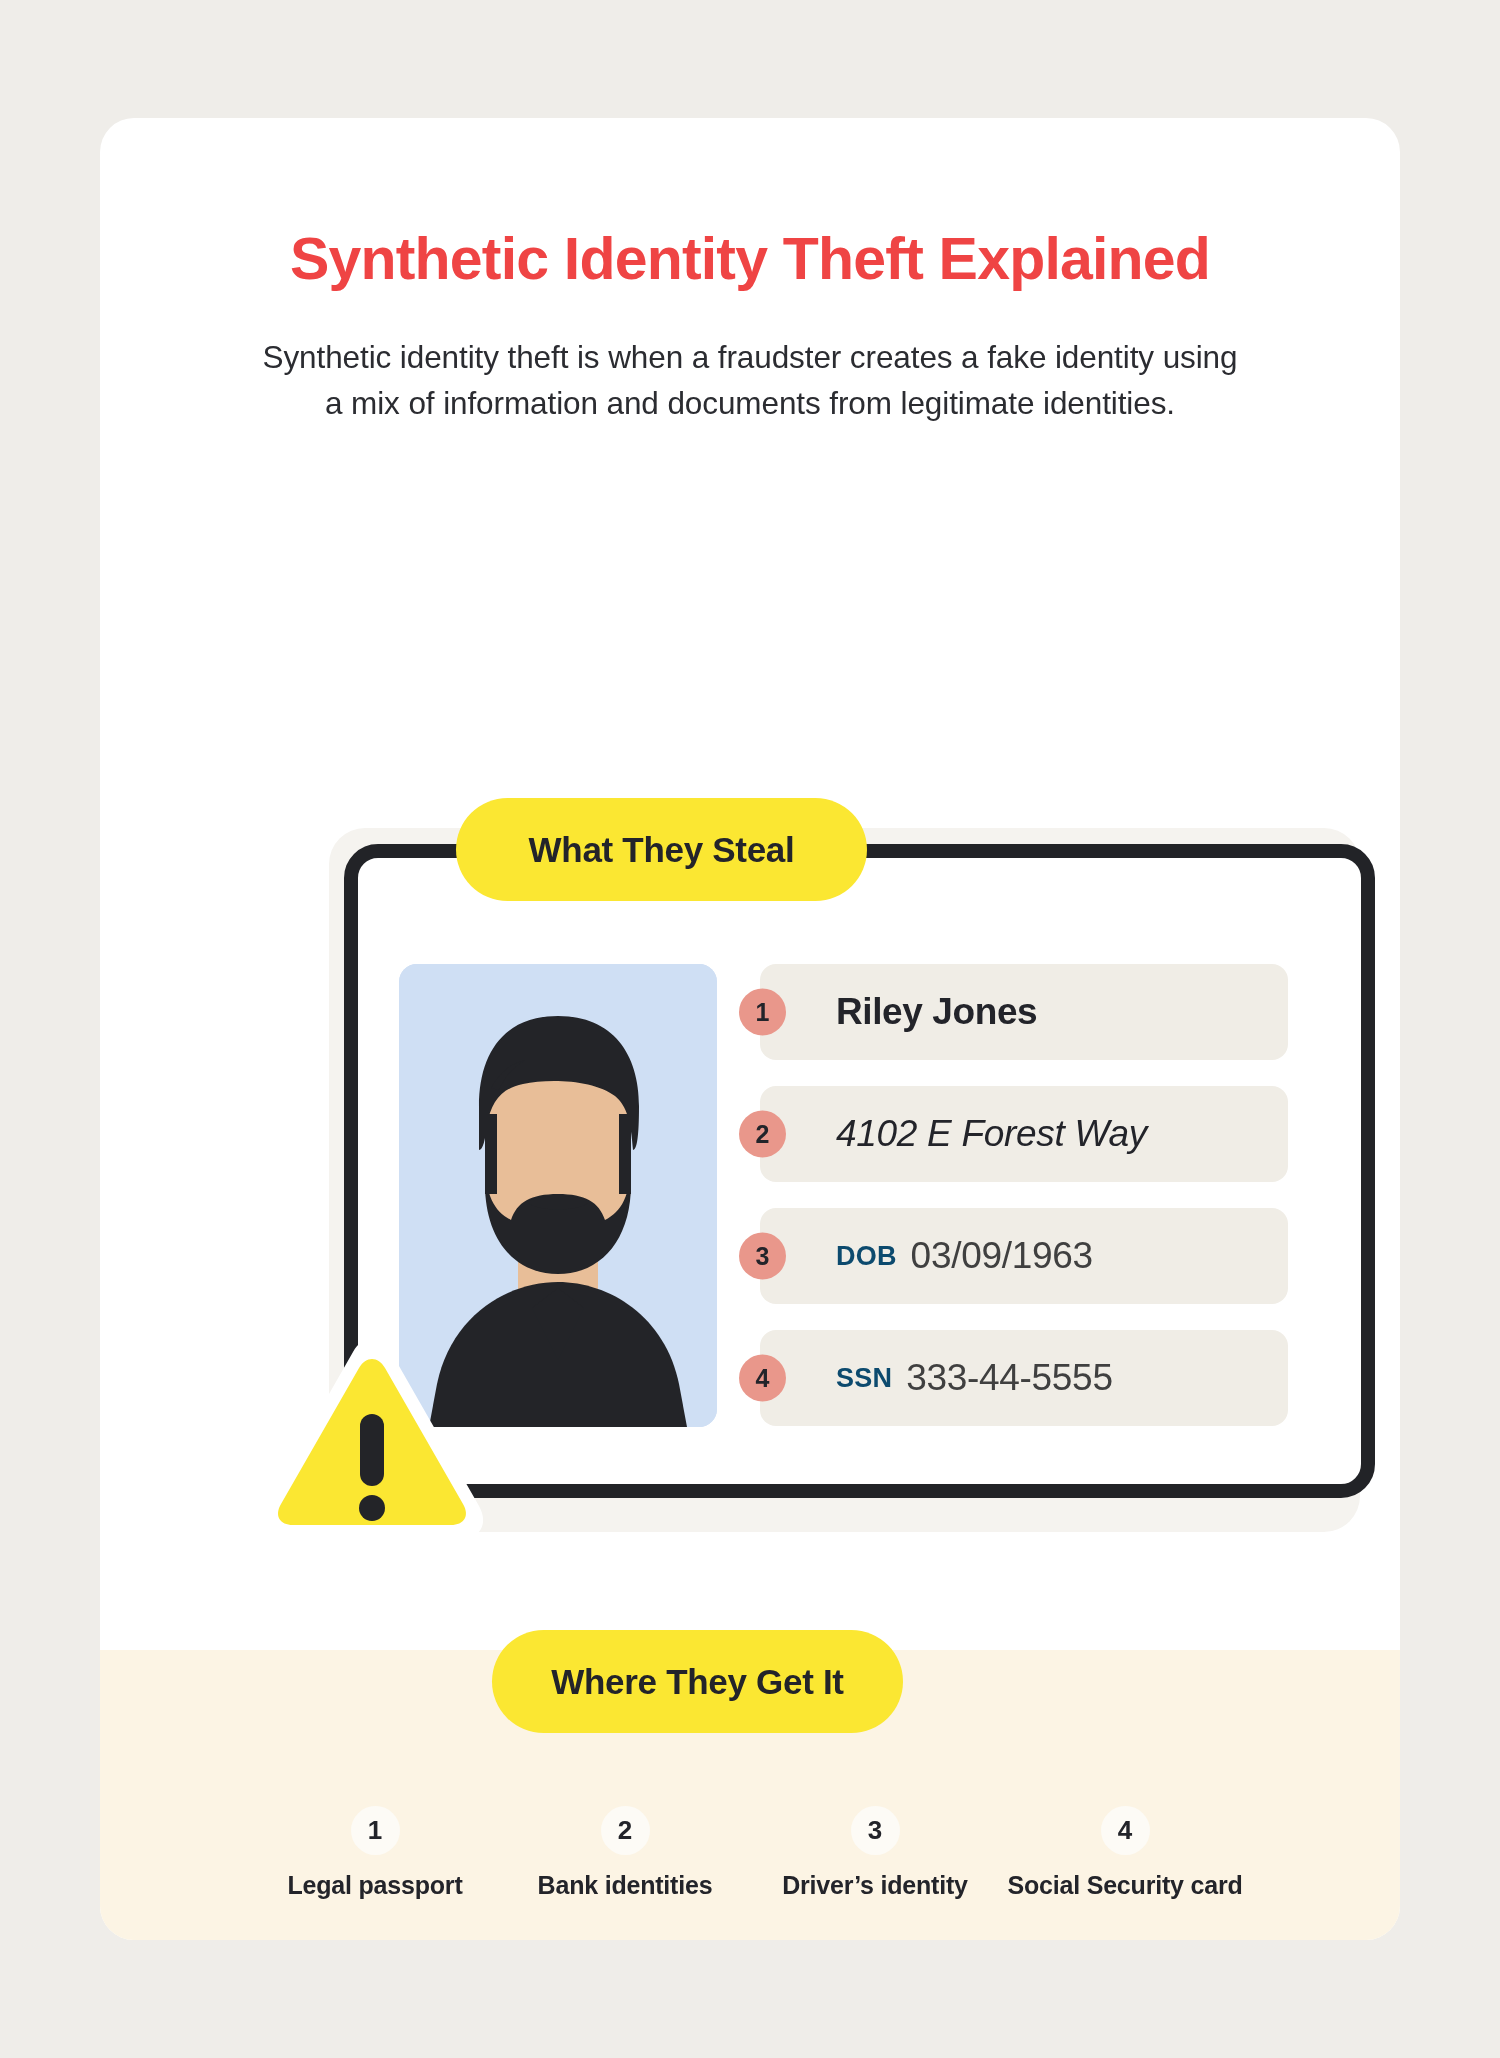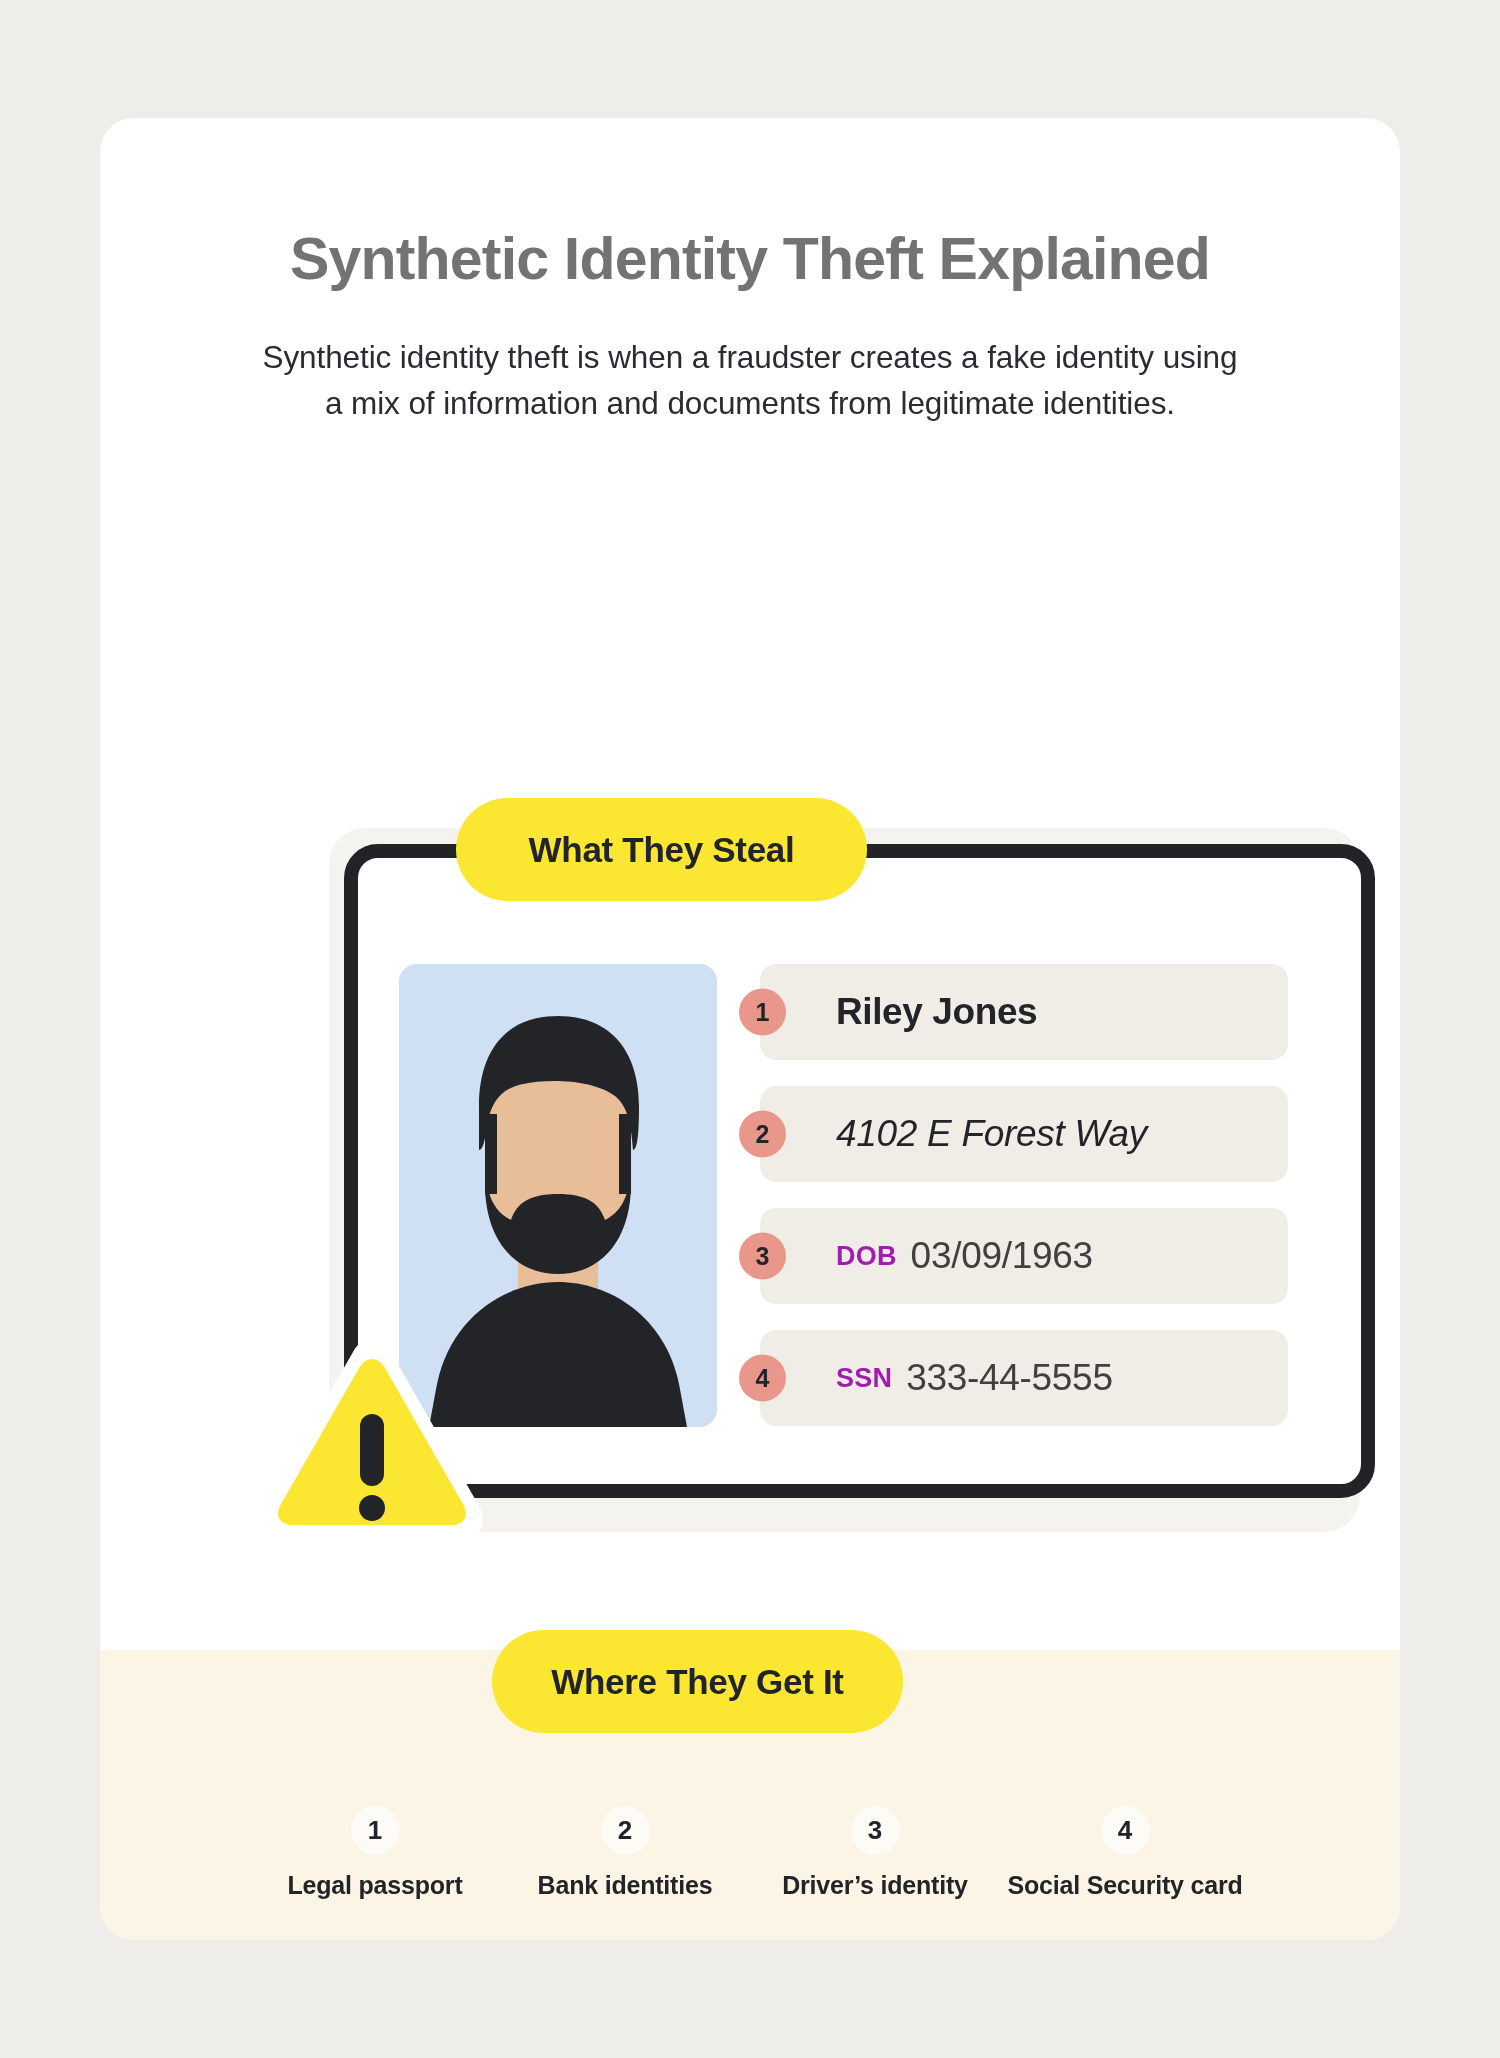--- a/index.html
+++ b/index.html
@@ -48,21 +48,21 @@
     left: 0;
     top: 108px;
     width: 100%;
     text-align: center;
     padding: 0 150px;
   }
   .title {
     font-size: 59px;
     line-height: 1.14;
     font-weight: 700;
-    color: #737373;
+    color: #ef4444;
     letter-spacing: -0.8px;
   }
   .subtitle {
     margin-top: 42px;
     font-size: 31.5px;
     line-height: 1.46;
     font-weight: 400;
     color: #2B2C31;
     letter-spacing: -0.1px;
     text-align: center;
@@ -171,21 +171,21 @@
 
   .row-text {
     font-size: 37px;
     color: #23242A;
   }
   .row-text.name { font-weight: 700; letter-spacing: -0.4px; }
   .row-text.addr { font-style: italic; font-weight: 400; letter-spacing: -0.3px; }
   .row-label {
     font-size: 27px;
     font-weight: 700;
-    color: #a21caf;
+    color: #0c4a6e;
     letter-spacing: 0.2px;
     margin-right: 14px;
   }
   .row-value {
     font-size: 37px;
     font-weight: 400;
     color: #404040;
     letter-spacing: -0.3px;
   }
 

